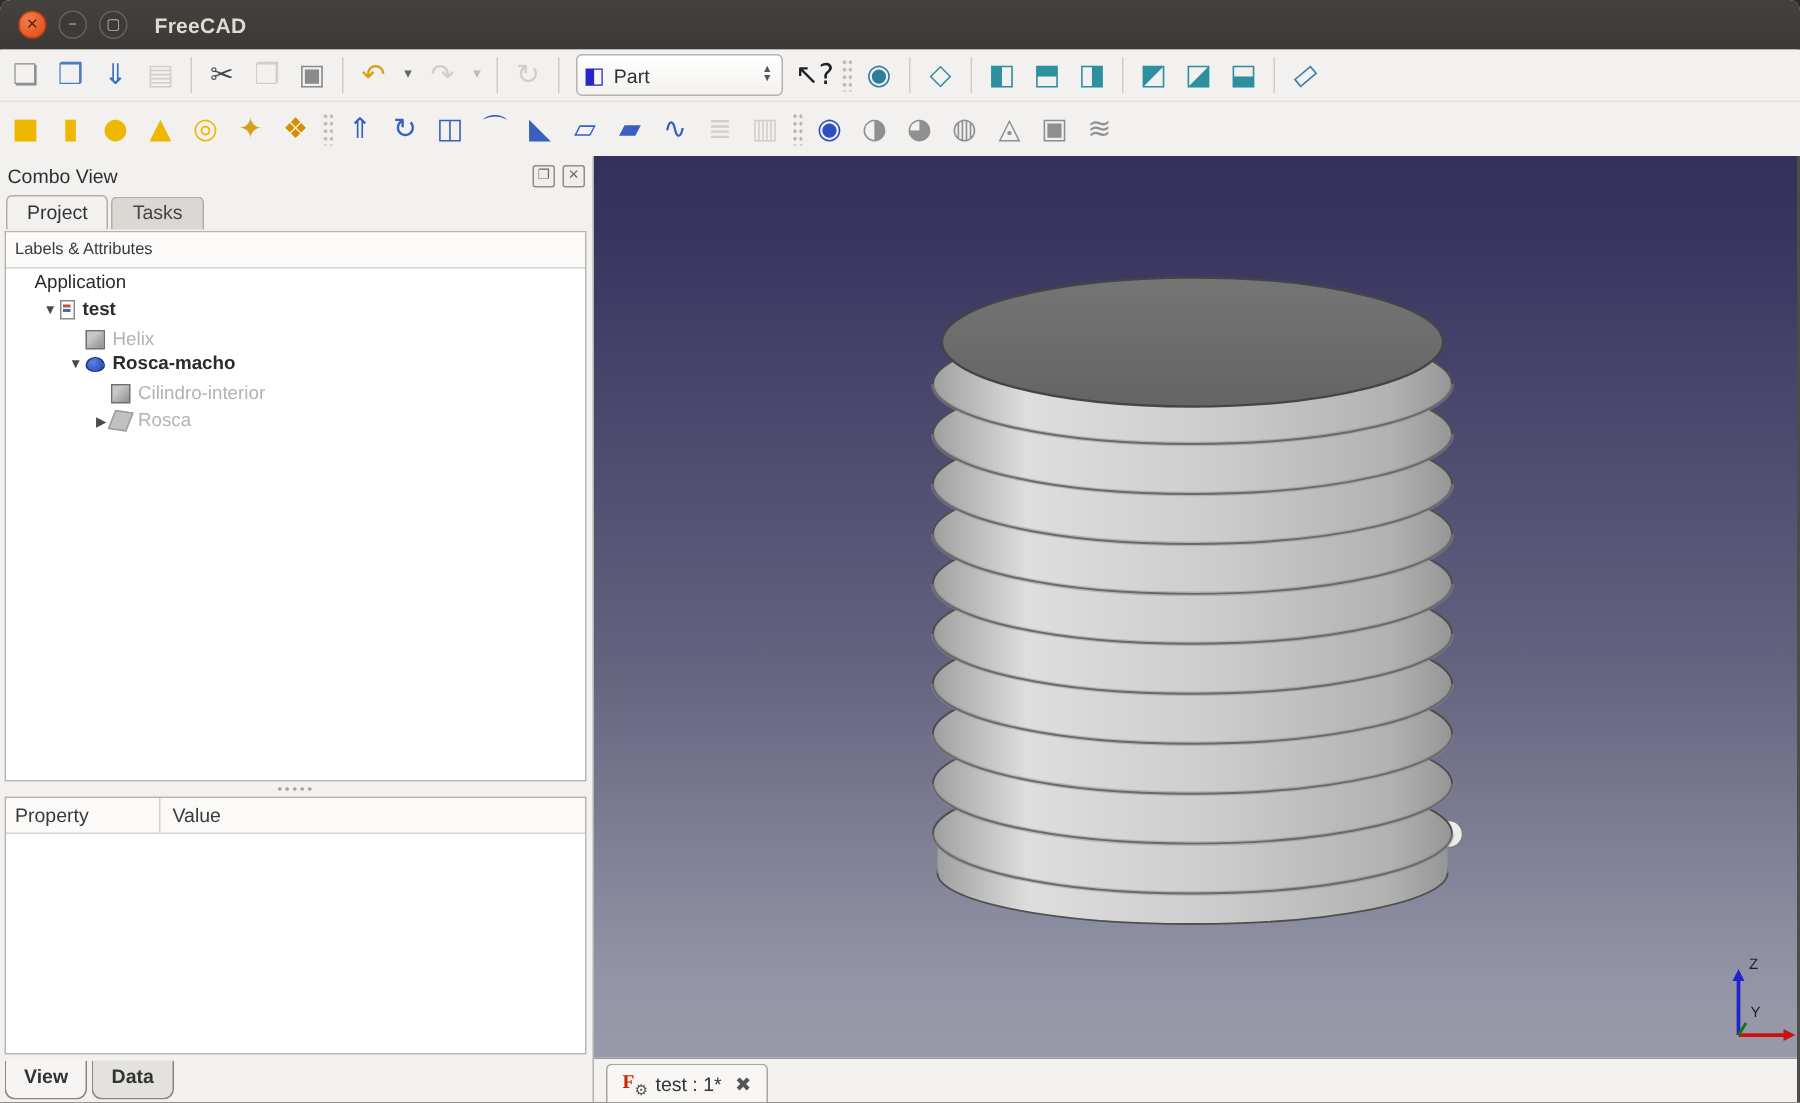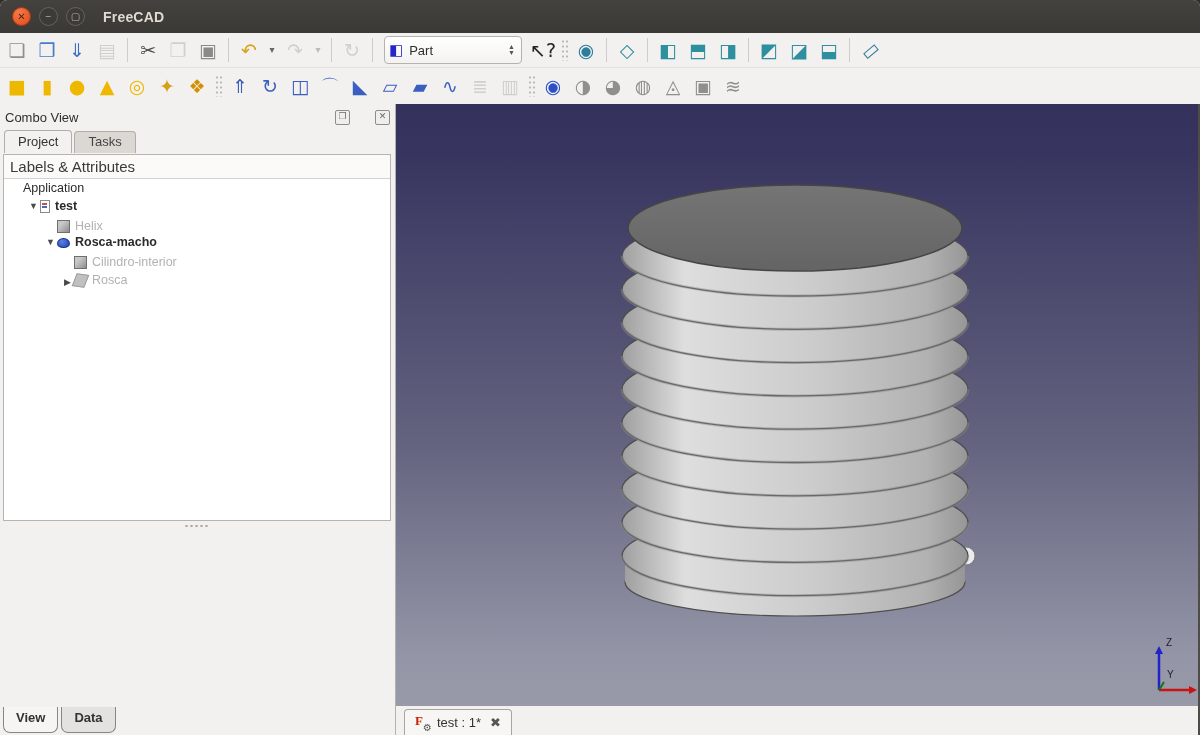--- a/index.html
+++ b/index.html
@@ -23,30 +23,30 @@
   .tb-btn.disabled{opacity:.38;filter:grayscale(60%);}
   .tb-sep{width:1px;height:24px;background:#cfcdc9;margin:0 5px;}
   .tb-grip{width:7px;height:22px;margin:0 3px;background:radial-gradient(circle,#b9b7b3 1px,transparent 1.2px);background-size:4px 5px;}
   #workbench-box{display:flex;align-items:center;height:26px;width:128px;background:linear-gradient(#ffffff,#f3f2f0);
                  border:1px solid #b5b3af;border-radius:4px;margin:0 6px;padding:0 4px;font-size:13px;color:#2f2f2f;}
   #workbench-cube{font-size:15px;color:#2525c8;margin-right:6px;}
   #workbench-spin{margin-left:auto;display:flex;flex-direction:column;color:#555;font-size:7px;line-height:.8;padding-right:2px;}
   
   #left-panel{position:absolute;left:0;top:104px;width:396px;bottom:0;background:#f2f1ef;box-sizing:border-box;
               border-right:1px solid #b3b1ad;padding:1px 3px 0 3px;}
-  #combo-head{display:flex;align-items:center;height:24px;font-size:13px;color:#2e2e2e;padding:0 2px;gap:20px;}
+  #combo-head{display:flex;align-items:center;height:24px;font-size:13px;color:#2e2e2e;padding:0 2px;}
   .mini-winbtn{width:13px;height:13px;border:1px solid #8f8d89;border-radius:2px;color:#6d6b67;font-size:9px;line-height:11px;
                text-align:center;margin-left:5px;background:#efeeec;}
   #combo-head .spring{flex:1;}
   #panel-tabs{display:flex;height:25px;align-items:center;padding-left:1px;}
   .ptab{padding:3px 13px 4px 13px;font-size:13px;border:1px solid #b0aeab;border-bottom:none;border-radius:4px 4px 0 0;margin-right:2px;color:#333;}
   .ptab.active{background:#f2f1ef;position:relative;z-index:2;}
   .ptab.inactive{background:#dbd8d4;color:#444;padding-top:2px;}
   #tree-box{position:absolute;left:3px;right:4px;top:50px;height:367px;background:#ffffff;border:1px solid #b7b5b2;box-sizing:border-box;}
-  #tree-header{height:23px;line-height:23px;background:#fbfaf9;border-bottom:1px solid #d4d2cf;font-size:15px;color:#3a3a3a;padding-left:6px;}
+  #tree-header{height:23px;line-height:23px;background:#fbfaf9;border-bottom:1px solid #d4d2cf;font-size:11px;color:#3a3a3a;padding-left:6px;}
   .tree-row{display:flex;align-items:center;height:18px;font-size:12.5px;color:#2b2b2b;white-space:nowrap;}
   .tree-row .expander{width:13px;text-align:center;font-size:9px;color:#4a4a4a;flex:none;}
   .tree-row.bold{font-weight:bold;}
   .tree-row.grayed{color:#b4b2b0;align-items:flex-end;}
   .ticon{width:13px;height:13px;flex:none;margin-right:5px;position:relative;}
   .ticon.document-icon{width:10px;height:13px;background:#fdfdfd;border:1px solid #8a8a8a;box-sizing:border-box;}
   .ticon.document-icon::after{content:"";position:absolute;left:1px;top:2px;width:5px;height:2px;background:#c05050;box-shadow:0 3px 0 #4a6ab0;}
   .ticon.cube-gray-icon{background:linear-gradient(135deg,#c8c8c8 30%,#8e8e8e);border:1px solid #6f6f6f;box-sizing:border-box;}
   .ticon.fusion-icon{height:10px;margin-top:2px;background:radial-gradient(circle at 35% 30%,#5b82e0,#1f43b4);border-radius:50% 50% 50% 50%/60% 60% 45% 45%;border:1px solid #173488;box-sizing:border-box;}
   .ticon.sweep-gray-icon{background:#ababab;border:1px solid #7d7d7d;transform:skewX(-14deg) rotate(8deg);box-sizing:border-box;opacity:.75;}
@@ -288,20 +288,26 @@
           <div class="tree-row grayed" style="padding-left: 57px;">
             <span class="expander">▶</span>
             <span class="ticon sweep-gray-icon"></span>
             <span>Rosca</span>
           </div>
         </div>
     </div>
     <div id="splitter">
         <div class="dots"></div>
       </div>
+    <div id="prop-box">
+      <div id="prop-header">
+        <div class="col1">Property</div>
+        <div class="col2">Value</div>
+      </div>
+    </div>
     <div id="bottom-tabs">
       <span class="btab active">View</span>
       <span class="btab inactive">Data</span>
     </div>
   </div>
 
   <div id="viewport">
     <svg id="scene" width="802" height="602" viewBox="0 0 802 602">
       <defs>
         <linearGradient id="gBody" x1="0" y1="0" x2="1" y2="0">

